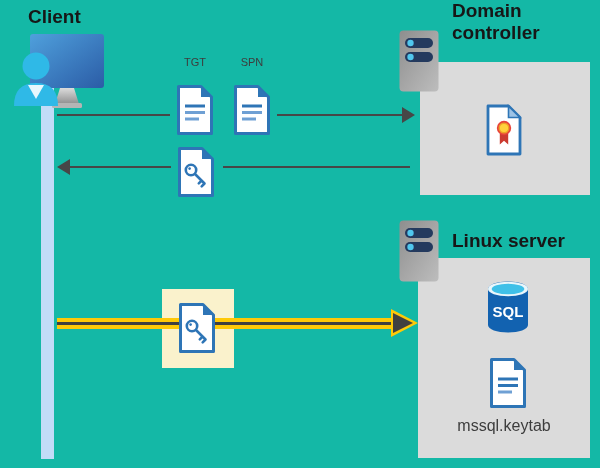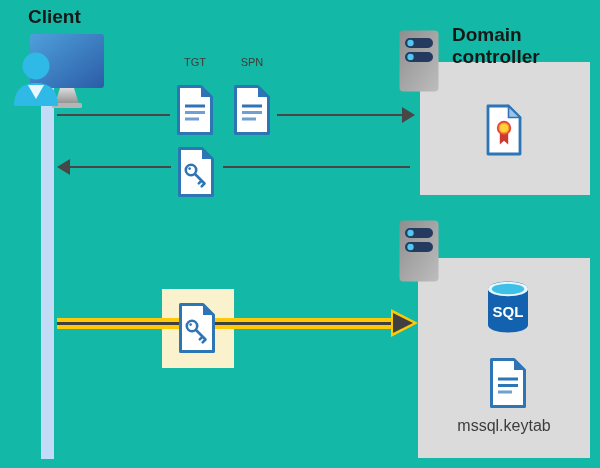--- a/index.html
+++ b/index.html
@@ -25,21 +25,22 @@
 <body>
 
 <div id="stage">
 
   <div class="abs panel z0" style="left:420px;top:62px;width:170px;height:133px;"></div>
   <div class="abs panel z0" style="left:418px;top:258px;width:172px;height:200px;"></div>
 
   <div class="abs z0" style="left:41px;top:86px;width:13px;height:373px;background:#C2DCF8;"></div>
 
   <div class="abs node-title z2" style="left:28px;top:6px;">Client</div>
-  <div class="abs node-title z2" style="left:452px;top:24px;width:120px;">Domain controller</div>
+  <div class="abs node-title z2" style="left:452px;top:0;width:120px;">Domain controller</div>
+  <div class="abs node-title z2" style="left:452px;top:230px;width:140px;">Linux server</div>
 
   <svg class="abs z1" style="left:8px;top:28px;" width="100" height="84" viewBox="0 0 100 84">
     <defs>
       <linearGradient id="monGrad" x1="0" y1="0" x2="1" y2="1">
         <stop offset="0" stop-color="#4FA0DC"></stop>
           <stop offset="1" stop-color="#2B5CA6"></stop>
       </linearGradient>
       <linearGradient id="standGrad" x1="0" y1="0" x2="0" y2="1">
         <stop offset="0" stop-color="#DCDCDC"></stop>
           <stop offset="1" stop-color="#8F8F8F"></stop>

